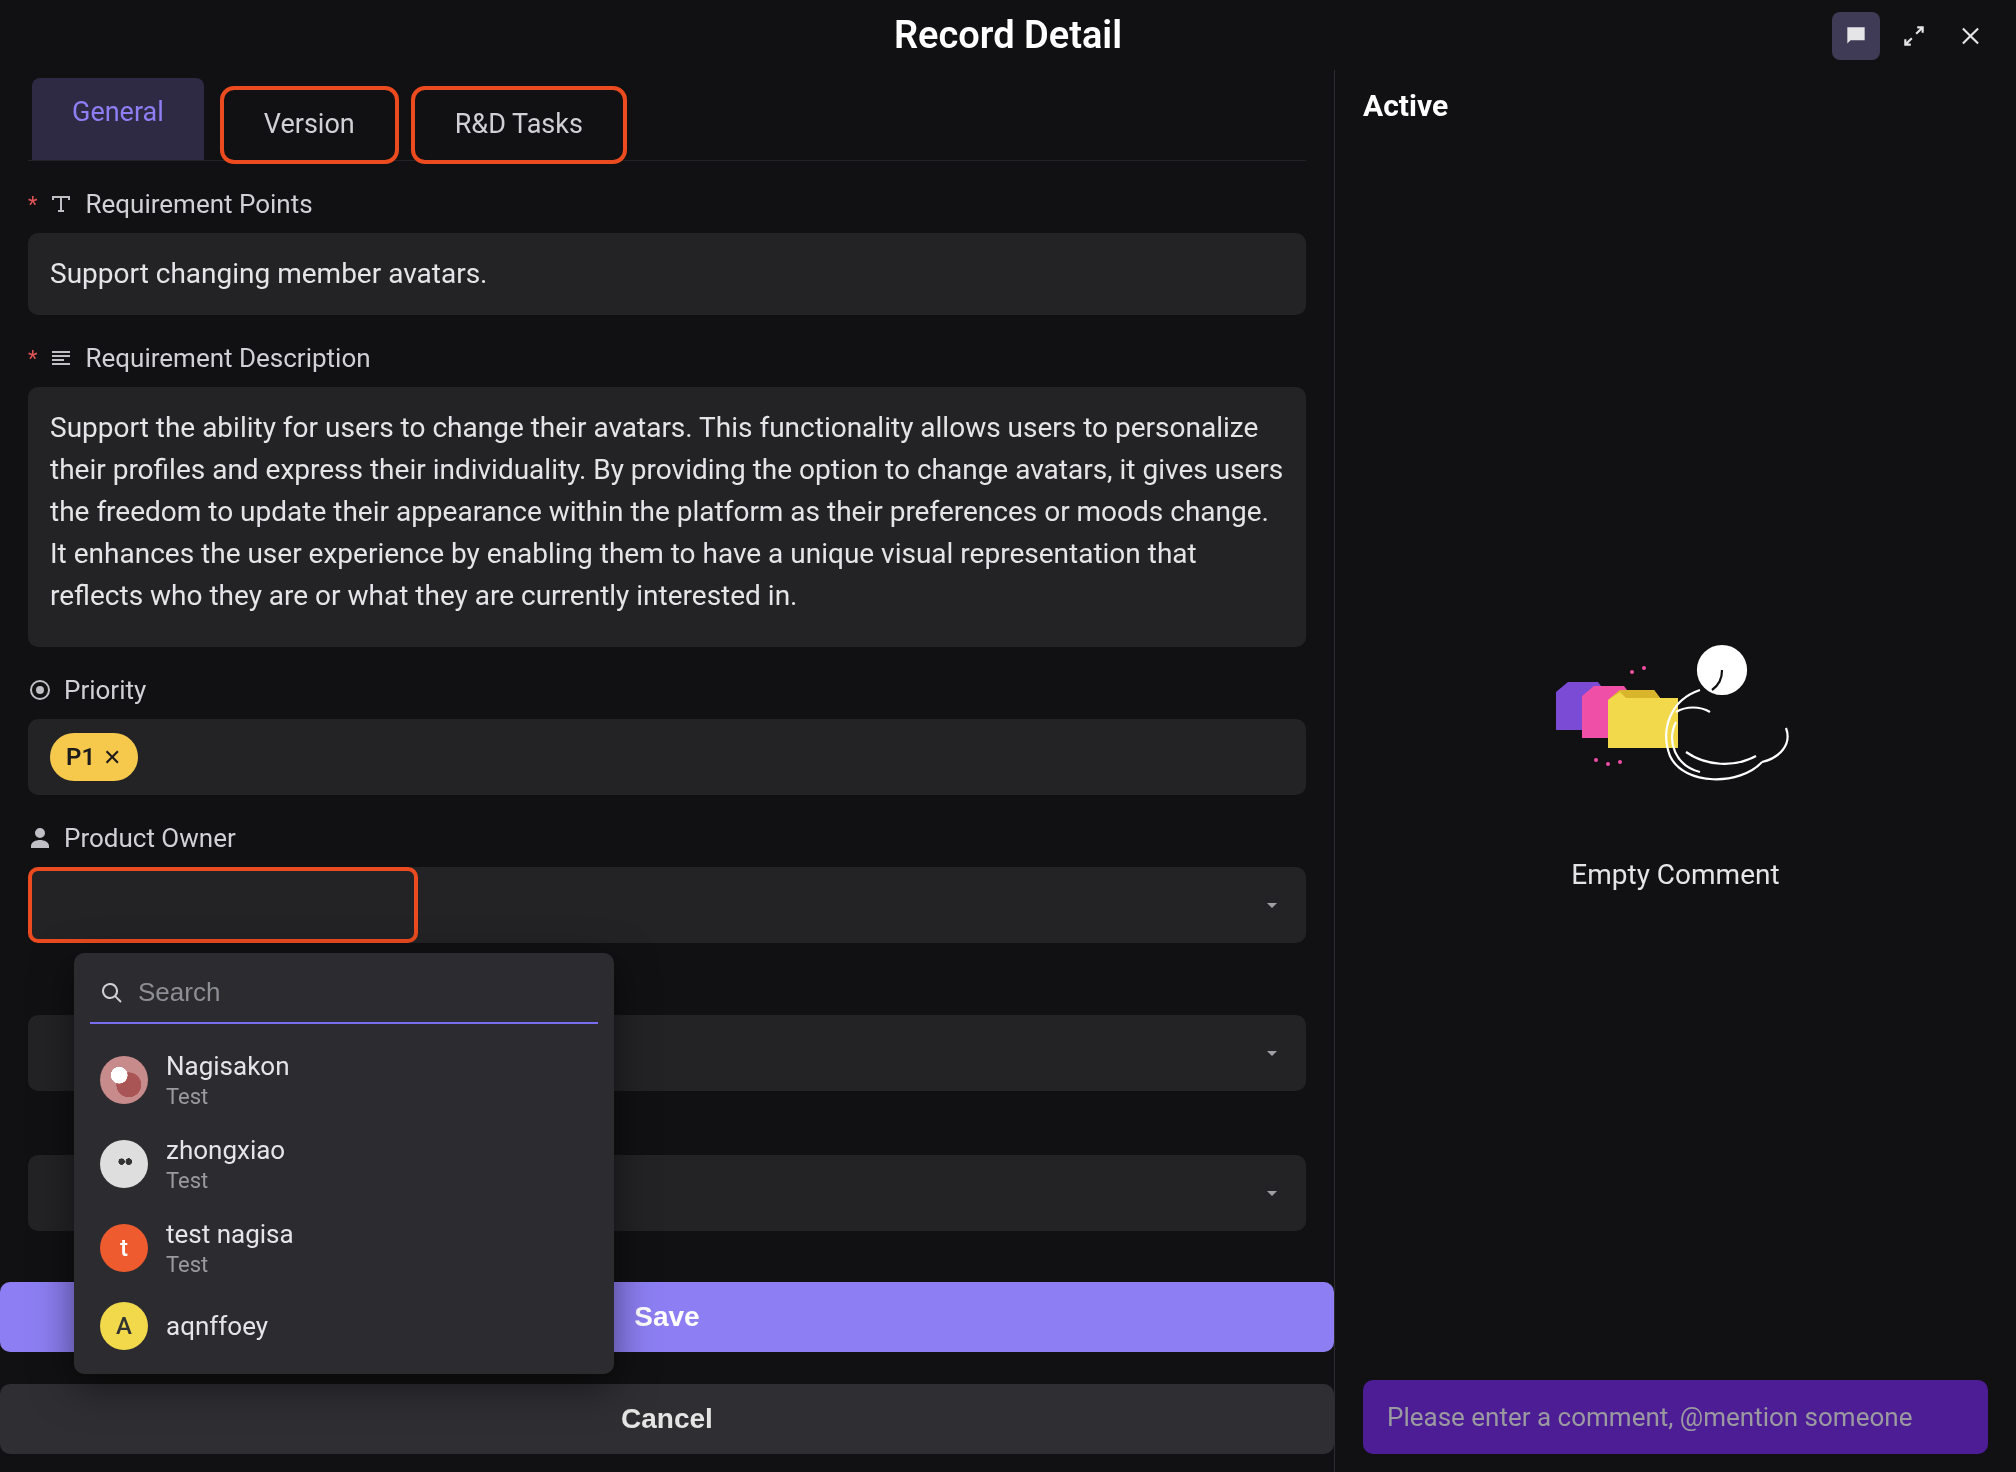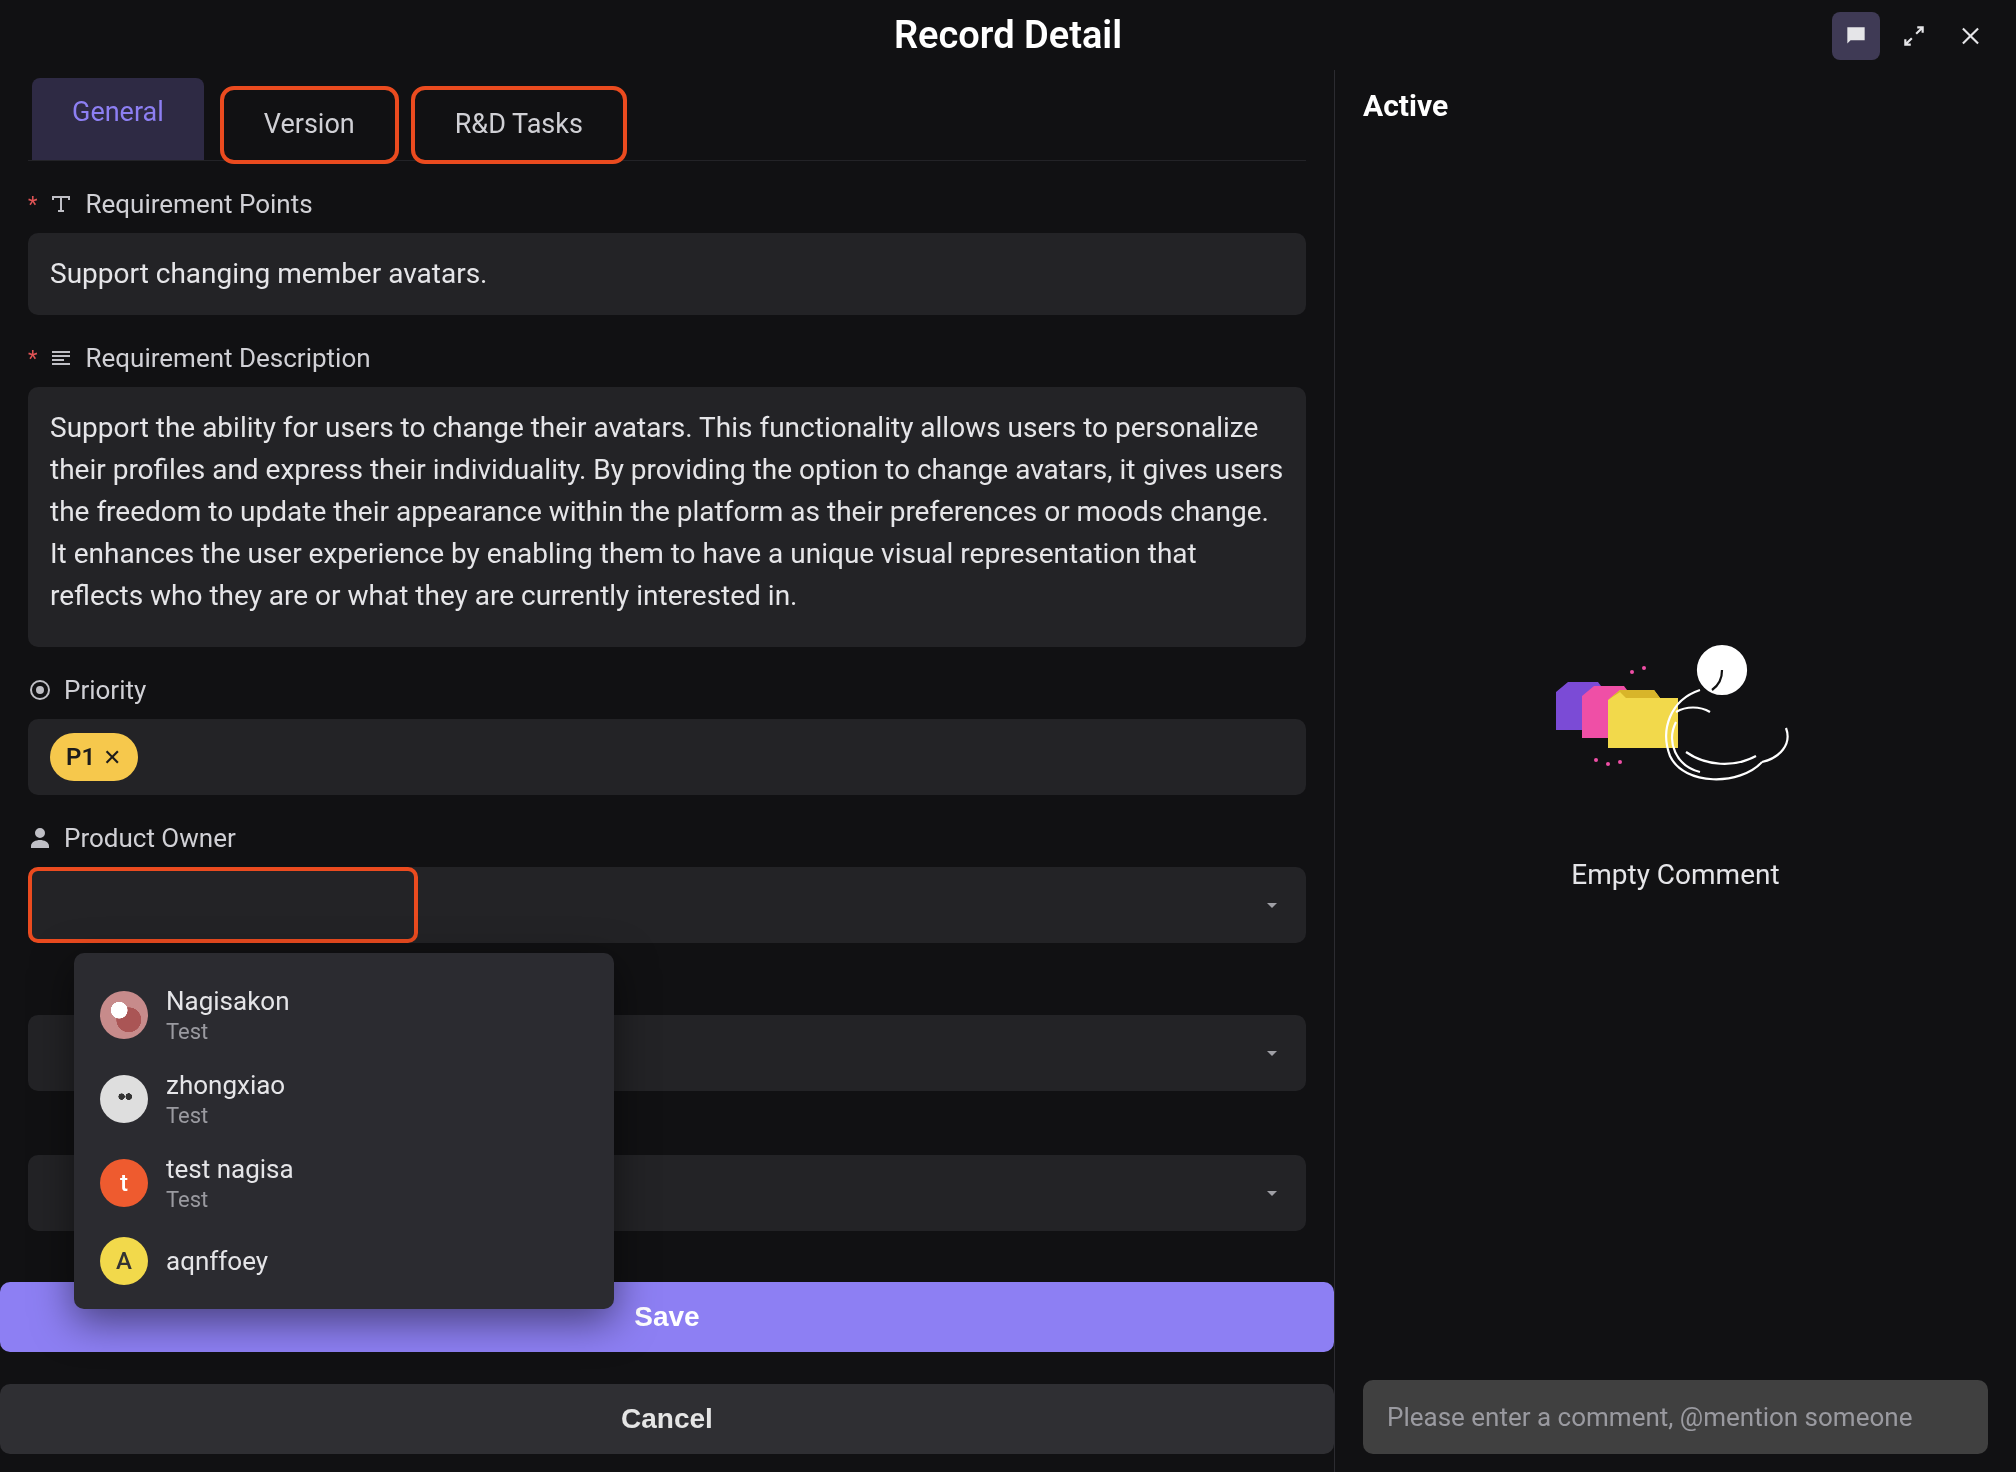--- a/index.html
+++ b/index.html
@@ -80,21 +80,21 @@
     display: flex;
     flex-direction: column;
     align-items: center;
     justify-content: center;
   }
   .empty-ill { width: 300px; height: 210px; margin-bottom: 36px; }
   .empty-text { font-size: 28px; color: #e5e5e8; }
 
   .comment-box {
     height: 74px;
-    background: #404040;
+    background: #4c1d95;
     border-radius: 10px;
     display: flex;
     align-items: center;
     padding: 0 24px;
     color: #9a9aa0;
     font-size: 26px;
     margin-top: 20px;
   }
 
   
@@ -340,20 +340,26 @@
           <span>Product Owner</span>
         </div>
         <div class="select-field">
           <div class="select-hl"></div>
           <svg class="chev" viewBox="0 0 24 24">
               <path d="m7 10 5 5 5-5z"></path>
             </svg>
         </div>
 
         <div class="dropdown" style="top:130px;">
+          <div class="dd-search">
+            <svg viewBox="0 0 24 24">
+                <path d="M10 2a8 8 0 0 1 6.32 12.9l5.4 5.4-1.42 1.42-5.4-5.4A8 8 0 1 1 10 2zm0 2a6 6 0 1 0 0 12 6 6 0 0 0 0-12z"></path>
+              </svg>
+            <input type="text" placeholder="Search" style="">
+          </div>
           <div class="dd-item">
             <div class="dd-avatar" style="background:#c78b8b;background-image:radial-gradient(circle at 40% 40%, #fff 0 20%, transparent 21%),radial-gradient(circle at 60% 60%, #a55 0 30%, transparent 31%);"></div>
             <div class="dd-name">
               <span class="n">Nagisakon</span>
               <span class="s">Test</span>
             </div>
           </div>
           <div class="dd-item">
             <div class="dd-avatar" style="background:#dedede;background-image:radial-gradient(circle at 45% 45%, #333 0 8%, transparent 9%),radial-gradient(circle at 60% 45%, #333 0 8%, transparent 9%);"></div>
             <div class="dd-name">

